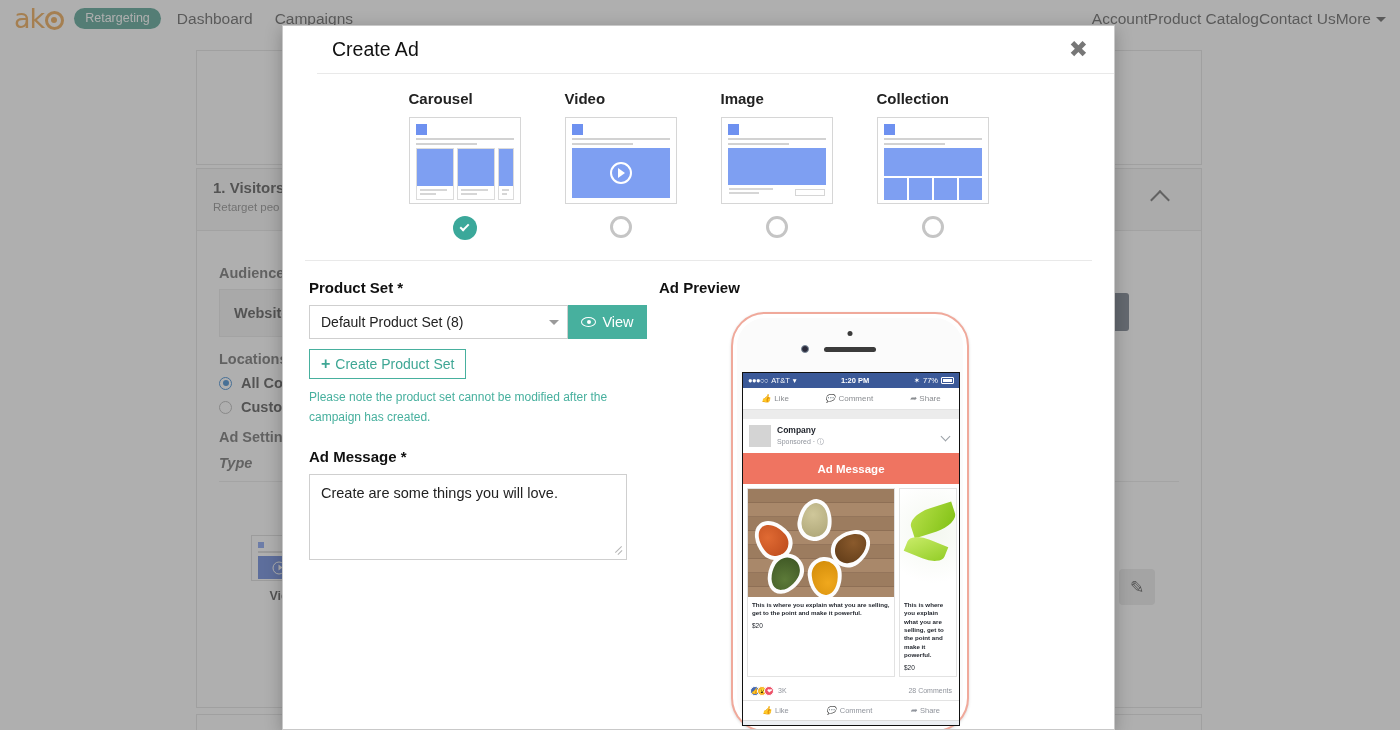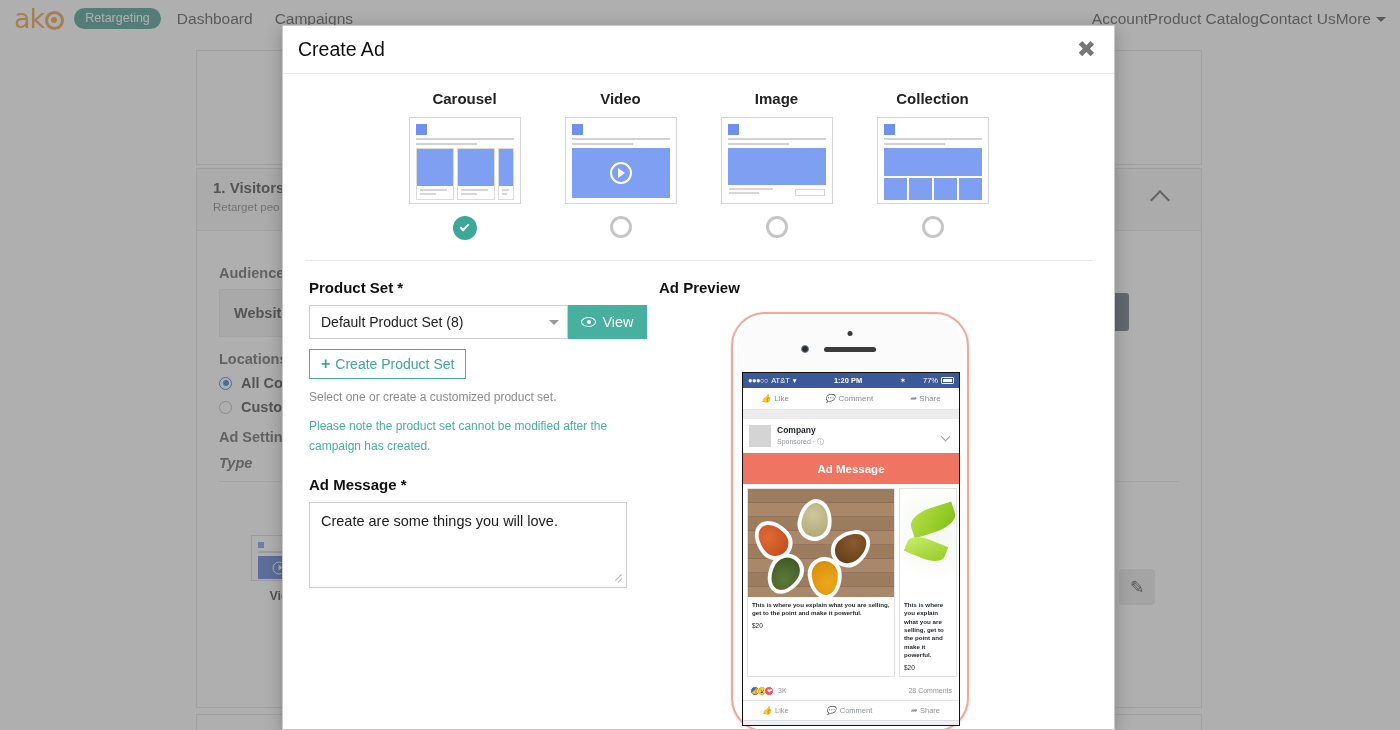--- a/index.html
+++ b/index.html
@@ -144,37 +144,38 @@
     left: 282px; top: 25px;
     width: 833px; height: 705px;
     background: #ffffff;
     border: 1px solid #c9c9c9;
     box-shadow: 0 4px 16px rgba(0,0,0,.25);
     overflow: hidden;
   }
   .modal-head {
     height: 48px; border-bottom: 1px solid #e9e9e9;
     display: flex; align-items: center;
-    padding: 0 18px 0 15px;
+    padding: 0 26px 0 15px;
+    margin-left: 34px;
   }
   .modal-title { font-size: 19.5px; color: #111; font-weight: 400; }
   .modal-close {
     margin-left: auto; font-size: 23px; color: #777;
     line-height: 1; font-weight: bold;
     font-family: "DejaVu Sans", sans-serif;
   }
 
   .modal-body { padding: 14px 14px 0; }
 
   
   .type-row {
     display: flex; justify-content: center; gap: 44px;
     padding: 2px 0 10px;
   }
-  .type-item { width: 112px; text-align: center; }
+  .type-item { width: 112px; text-align: left; }
   .type-name { font-size: 15px; font-weight: bold; color: #222; margin-bottom: 10px; }
   .type-card {
     width: 112px; height: 87px;
     border: 1px solid #d6d6d6; background: #fff;
     padding: 4px; position: relative;
   }
   .th-top { display: flex; align-items: flex-start; gap: 4px; padding: 2px 2px 0; }
   .th-sq { width: 11px; height: 11px; background: #6e91f0; flex: none; }
   .th-lines { flex: 1; padding-top: 1px; }
   .th-line { height: 2px; background: #d2d2d2; margin-bottom: 2px; }
@@ -637,21 +638,20 @@
             <span class="eye"></span>
             <span>View</span>
           </div>
         </div>
 
         <div class="create-btn">
           <span class="plus">+</span>
           <span>Create Product Set</span>
         </div>
 
-        <div class="help">Select one or create a customized product set.</div>
         <div class="help teal">Please note the product set cannot be modified after the campaign has created.</div>
 
         <div class="lbl" style="margin-top:20px">Ad Message *</div>
         <div class="ta-wrap">
           <div class="ta">
             <span>Create are some things you will love.</span>
             <span class="ta-grip">
                 <i></i>
                 <i></i>
               </span>
@@ -668,21 +668,21 @@
           <div class="speaker"></div>
 
           <div class="screen">
 
             <div class="status-bar">
               <span class="sb-dots">●●●○○</span>
               <span>AT&amp;T</span>
               <span style="margin-left:3px">▾</span>
               <span class="sb-mid">1:20 PM</span>
               <span>✶</span>
-              <span style="margin-left:17px">77%</span>
+              <span style="margin-left:3px">77%</span>
               <span class="sb-batt"></span>
             </div>
 
             <div class="fb-actions">
               <span>
                   <i class="thumb-ico">👍</i>
                   <em style="font-style:normal">Like</em>
                 </span>
               <span>
                   <i class="thumb-ico">💬</i>

